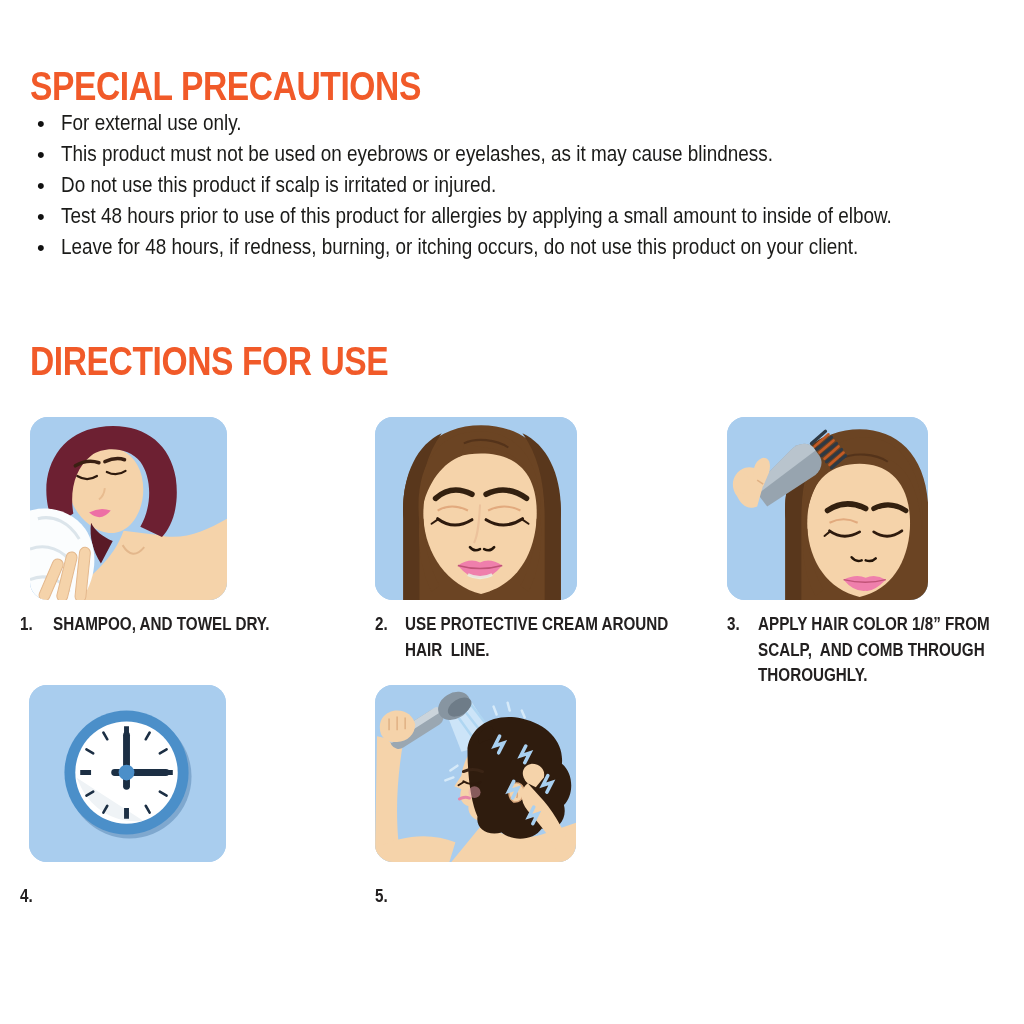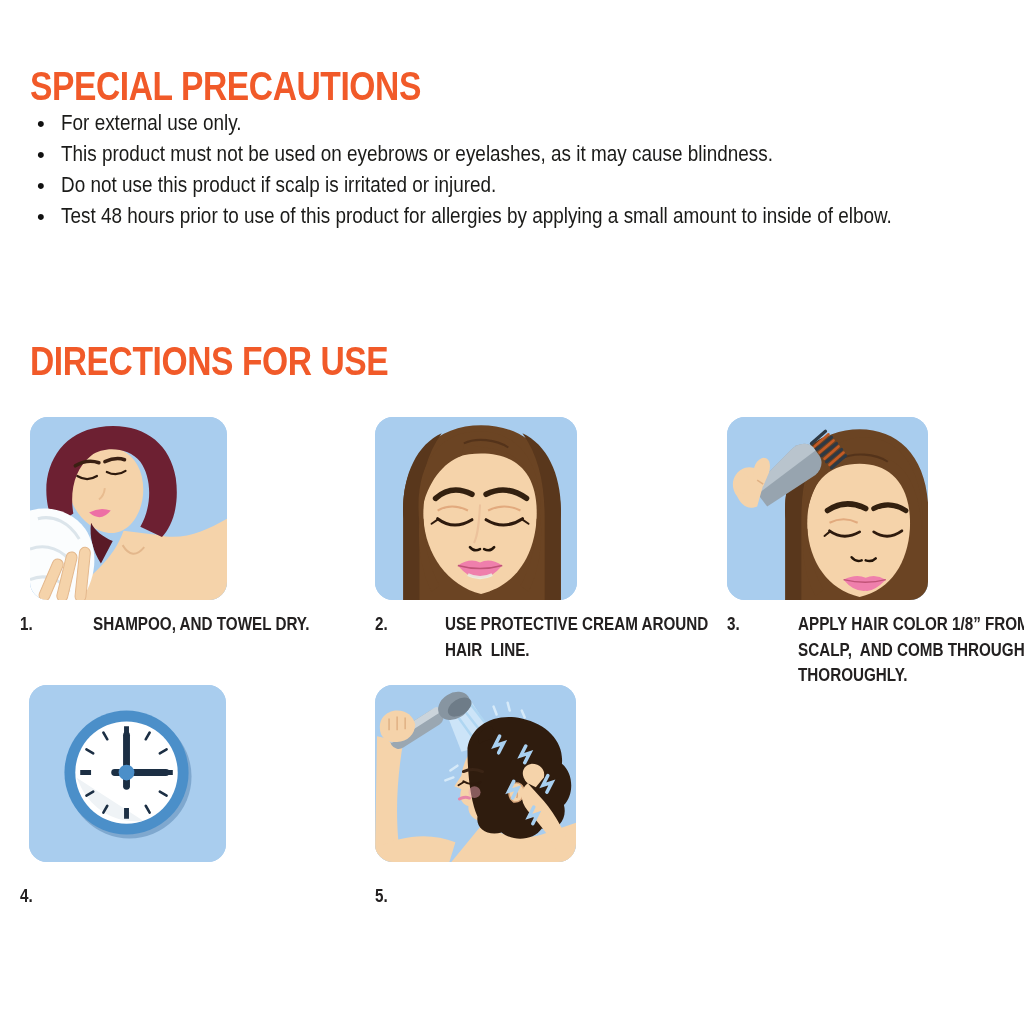--- a/index.html
+++ b/index.html
@@ -24,39 +24,40 @@
   }
   .cond {
     display:inline-block; transform:scaleX(0.88); transform-origin:0 50%;
     white-space:pre;
   }
   .bullet-text { font-size:21.5px; color:#1b1b19; }
 
   .caption { position:absolute; display:flex; align-items:flex-start; color:#232020; font-weight:bold; }
   .cap-num  { flex:0 0 auto; font-size:17.5px; line-height:25.5px;
               transform:scaleX(0.87); transform-origin:0 0; white-space:pre; }
-  .cap-lines{ display:block;margin-left:40px; }
+  .cap-lines{ display:block; }
   .cap-line { display:block; font-size:17.5px; line-height:25.5px;
               transform:scaleX(0.87); transform-origin:0 50%; white-space:pre; }
 
   .tile { position:absolute; border-radius:18px; overflow:hidden; background:#A9CDEE; }
   .tile svg { display:block; width:100%; height:100%; }
 </style>
 </head>
 <body>
 
 <div id="canvas">
 
   <h1 id="title-precautions" class="section-title">SPECIAL PRECAUTIONS</h1>
 
   <ul class="bullets">
     <li class="bulleted"><span class="cond bullet-text">For external use only.</span></li>
     <li class="bulleted"><span class="cond bullet-text">This product must not be used on eyebrows or eyelashes, as it may cause blindness.</span></li>
     <li class="bulleted"><span class="cond bullet-text">Do not use this product if scalp is irritated or injured.</span></li>
     <li class="bulleted"><span class="cond bullet-text">Test 48 hours prior to use of this product for allergies by applying a small amount to inside of elbow.</span></li>
+    <li class="bulleted"><span class="cond bullet-text">Leave for 48 hours, if redness, burning, or itching occurs, do not use this product on your client.</span></li>
   </ul>
 
   <h1 id="title-directions" class="section-title">DIRECTIONS FOR USE</h1>
 
   <div class="tile" style="left:30px;top:417px;width:197px;height:183px;">
     <svg viewBox="0 0 200 180" preserveAspectRatio="none">
       <rect width="200" height="180" fill="#A9CDEE"></rect>
       <path d="M30,180 C60,160 85,140 95,112 L130,116 C155,122 178,112 200,100 L200,180 Z" fill="#F5D3AA"></path>
       <path d="M94,126 Q104,142 116,128" stroke="#E3B78C" stroke-width="2" fill="none"></path>
       <path d="M38,60 C40,34 70,22 92,32 C110,40 118,60 114,82 C110,102 96,116 80,114 C58,112 36,86 38,60 Z" fill="#F5D3AA"></path>

